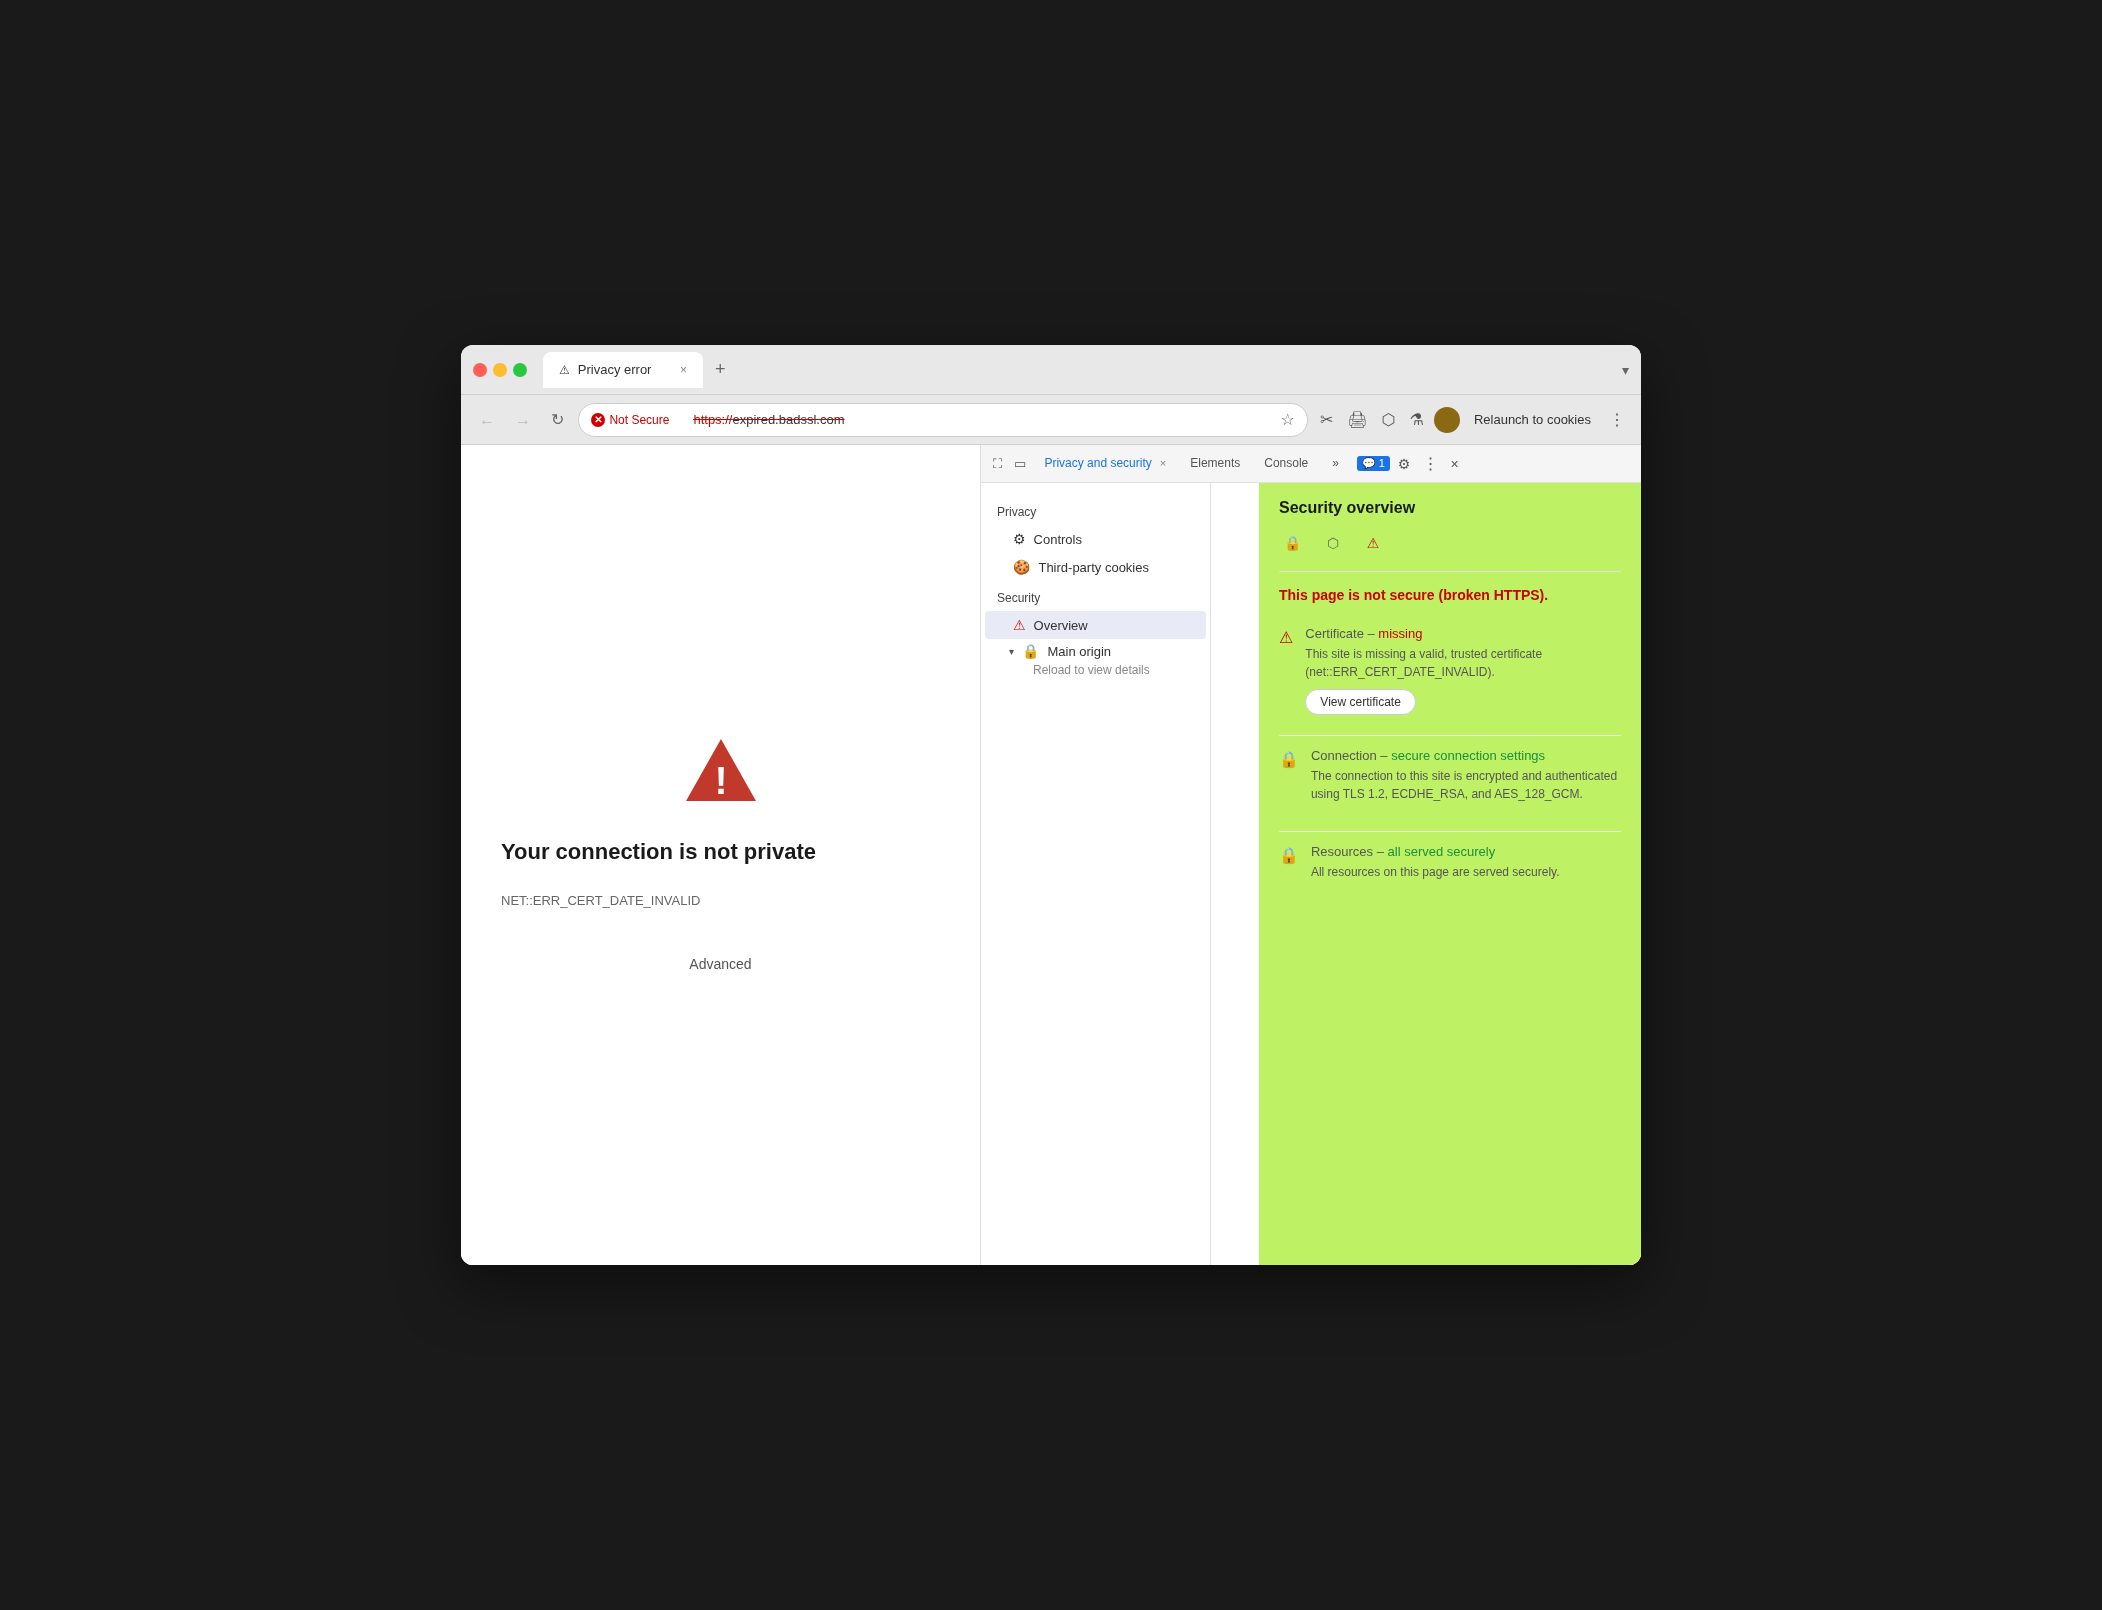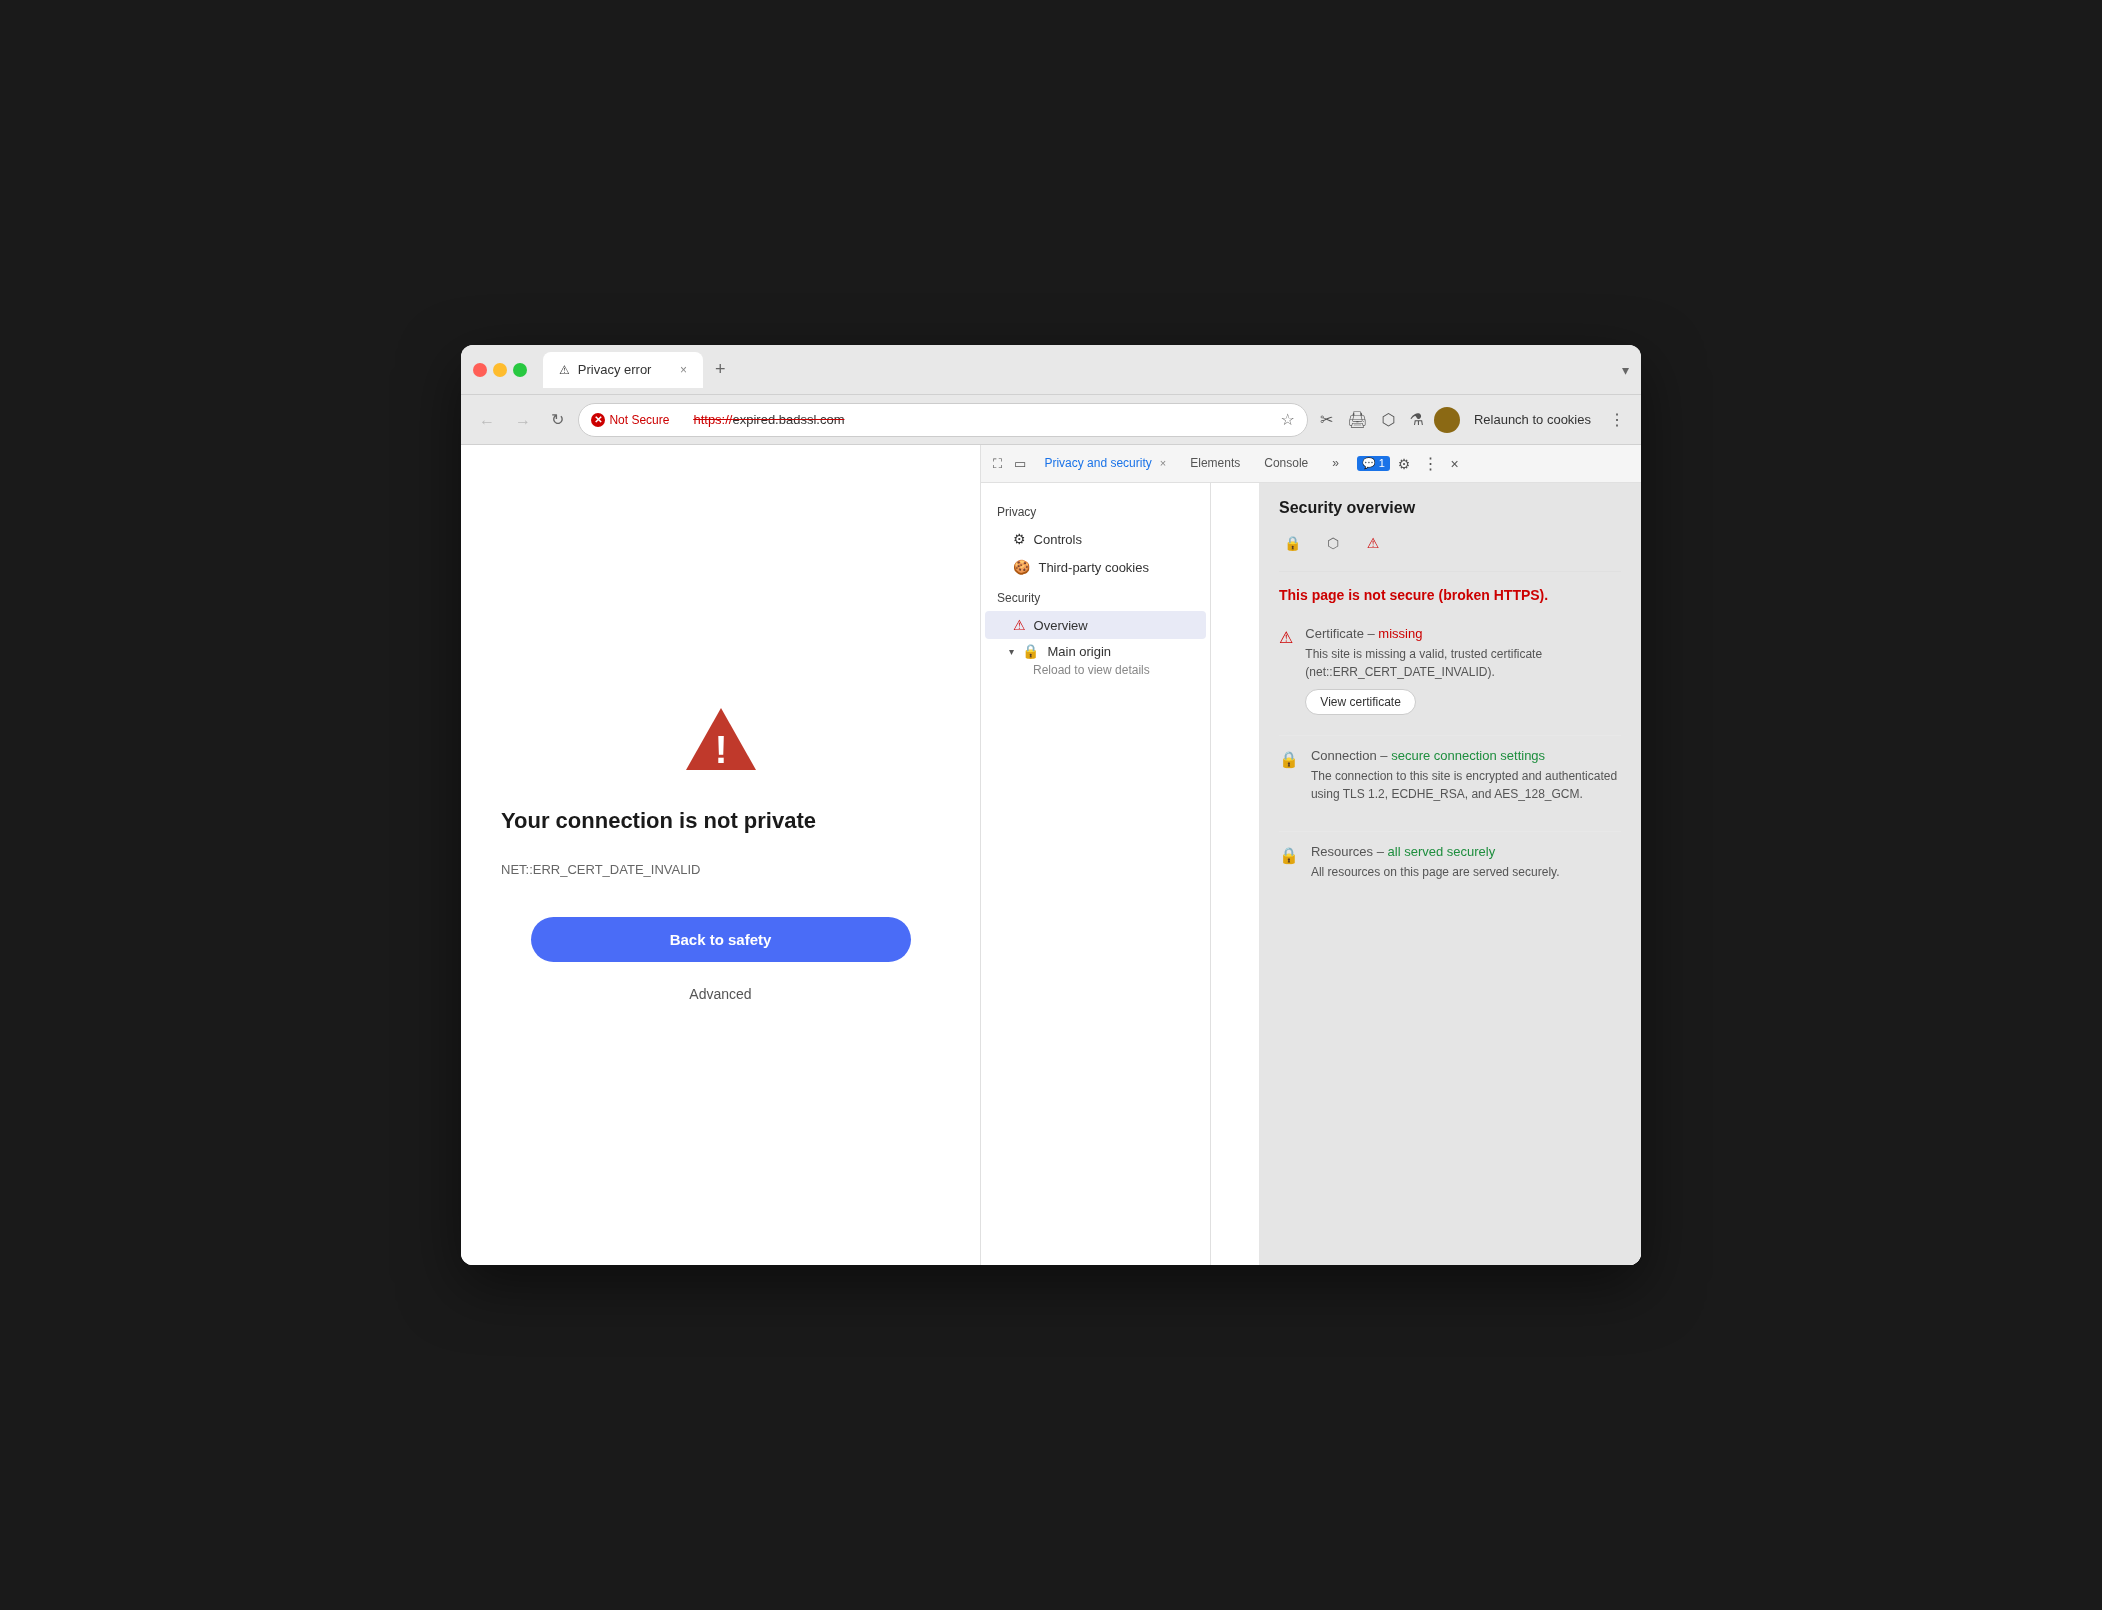--- a/index.html
+++ b/index.html
@@ -318,21 +318,21 @@
     .main-origin-sub {
       font-size: 12px;
       color: #888;
       padding: 4px 0 0 24px;
     }
     
     .security-overview {
       flex: 1;
       padding: 16px 20px;
       overflow-y: auto;
-      background: #e5e5e5;
+      background: #bef264;
     }
     .overview-title {
       font-size: 16px;
       font-weight: 600;
       color: #1a1a1a;
       margin-bottom: 12px;
     }
     .overview-icons {
       display: flex;
       gap: 12px;
@@ -458,21 +458,20 @@
 
   <div class="content-area">
 
     <div class="error-page">
       <svg class="warning-icon" viewBox="0 0 80 80" xmlns="http://www.w3.org/2000/svg">
         <polygon points="40,8 75,70 5,70" fill="#c0392b"></polygon>
         <text x="40" y="63" font-size="38" fill="white" font-weight="900" text-anchor="middle">!</text>
       </svg>
       <div class="error-title">Your connection is not private</div>
       <div class="error-code">NET::ERR_CERT_DATE_INVALID</div>
-      <button class="back-btn">Back to safety</button>
       <button class="advanced-btn">Advanced</button>
     </div>
 
     <div class="devtools">
 
       <div class="devtools-tabs">
         <span class="toolbar-icon" style="font-size:13px;">⛶</span>
         <span class="toolbar-icon" style="font-size:13px;">▭</span>
         <div class="devtools-tab active">
           <span>Privacy and security</span>

